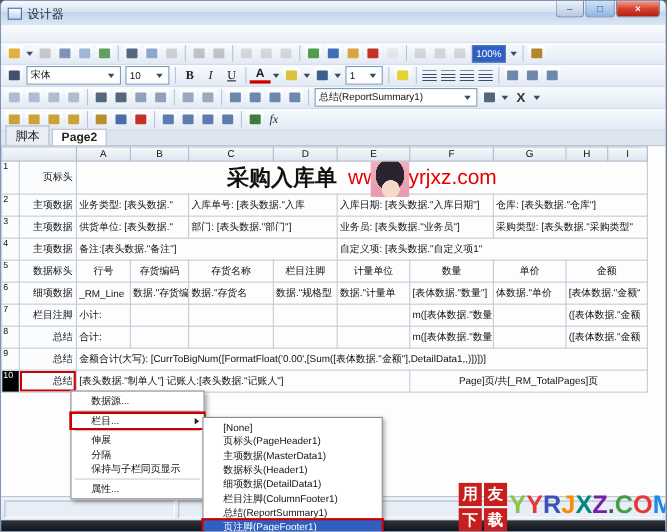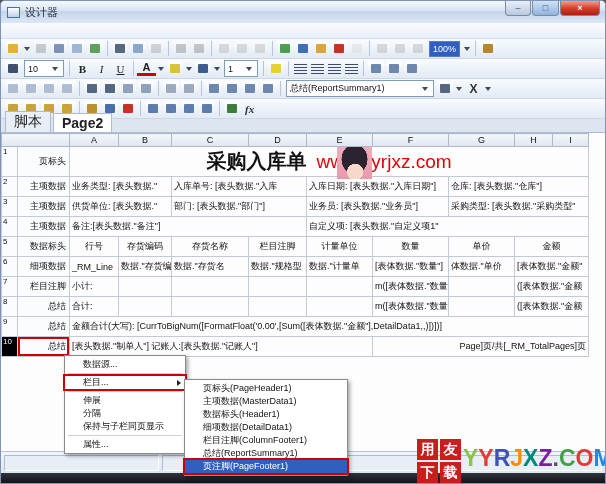--- a/index.html
+++ b/index.html
@@ -37,41 +37,41 @@
   .tbtn{min-width:19px;height:18px;display:flex;align-items:center;justify-content:center;
     font-size:11px;color:#222;flex:0 0 auto;}
   .b-bold{font-weight:bold;font-family:"Liberation Serif",serif;}
   .b-ital{font-style:italic;font-family:"Liberation Serif",serif;}
   .b-und{text-decoration:underline;font-family:"Liberation Serif",serif;}
   .b-color{font-weight:bold;border-bottom:3px solid #c00;line-height:10px;height:14px;}
   .al{width:13px;height:10px;flex:0 0 auto;margin:0 2px;
     background:repeating-linear-gradient(#3c4c63 0 1px,transparent 1px 3px);}
   .zoomsel{background:#2f5fc0;color:#fff;border:1px solid #5a7bbf;height:16px;font-size:9px;
     display:flex;align-items:center;padding:0 3px;margin:0 2px;}
-  .fx{font-family:"Liberation Serif",serif;font-style:italic;font-weight:bold;font-size:11px;color:#234;margin:0 4px;text-align:right;}
+  .fx{font-family:"Liberation Serif",serif;font-style:italic;font-weight:normal;font-size:11px;color:#234;margin:0 4px;text-align:right;}
   .formula{flex:1;height:16px;border:1px solid #7f9db9;background:#fff;font-size:9px;color:#111;
     display:flex;align-items:center;padding:0 3px;white-space:nowrap;overflow:hidden;}
   .xglyph{font-size:12px;font-weight:bold;color:#333;}
   
   .tabsbar{position:absolute;top:118px;left:0;right:0;height:14px;background:#dde5f0;display:flex;align-items:flex-end;padding-left:4px;border-bottom:1px solid #aebbcd;}
-  .tab{font-size:14px;color:#222;padding:1px 8px;border:1px solid #aebbcd;border-bottom:none;background:#e9eef6;margin-right:2px;}
+  .tab{font-size:11px;color:#222;padding:1px 8px;border:1px solid #aebbcd;border-bottom:none;background:#e9eef6;margin-right:2px;}
   .tab.active{background:#fff;font-weight:bold;}
   
   .sheet{position:absolute;top:132px;left:0;right:0;bottom:32px;background:#fdfdfe;overflow:hidden;}
   table{border-collapse:collapse;table-layout:fixed;width:588px;}
   th,td{border:1px solid #c2cad8;font-size:9px;color:#111;overflow:hidden;white-space:nowrap;padding:0 2px;height:20px;}
   th{height:13px;font-weight:normal;background:linear-gradient(#f4f7fb,#dfe6f0);border-color:#aeb9c9;}
   td.num{font-size:8px;vertical-align:top;padding-left:1px;background:#fbfcfe;}
   td.band{text-align:right;padding-right:3px;background:#fbfcfe;}
   tr.r1 td{height:30px;}
   .titlecell{display:flex;align-items:center;justify-content:center;gap:10px;}
   .doc-title{font-size:20px;font-weight:bold;color:#111;font-family:"Liberation Serif","DejaVu Serif",serif;}
   .doc-url{font-size:19px;color:#e60000;}
   td.ctr{text-align:center;}
-  td.rgt{text-align:right;}
+  td.rgt{text-align:center;}
   tr.r10 td.num{background:#000;color:#fff;}
   td.annot{box-shadow:inset 0 0 0 2px #cc0000;}
   .avatar{position:absolute;left:336px;top:14px;width:35px;height:32px;background:
     radial-gradient(circle at 52% 78%,#f6d9c8 0 26%,transparent 27%),
     radial-gradient(ellipse at 50% 38%,#2b2430 0 52%,transparent 53%),
     linear-gradient(#f0aebd,#e89aac);z-index:5;}
   
   .menu{position:absolute;background:#fff;border:1px solid #8a8a8a;box-shadow:2px 2px 4px rgba(0,0,0,.35);z-index:40;padding:2px 0;}
   .ctx{left:63px;top:354px;width:122px;}
   .sub{left:183px;top:378px;width:164px;z-index:41;}
@@ -153,20 +153,24 @@
     <span class="zoomsel">
         <span>100%</span>
       </span>
     <span class="caret"></span>
     <span class="sep"></span>
     <span class="i" style="--g:#b5862f"></span>
   </div>
 
   <div class="tb tb2">
     <span class="i" style="--g:#41506b"></span>
+    <span class="combo" style="width:86px">
+        <span>宋体</span>
+        <span class="caret"></span>
+      </span>
     <span class="combo" style="width:40px">
         <span>10</span>
         <span class="caret"></span>
       </span>
     <span class="sep"></span>
     <span class="tbtn b-bold">B</span>
     <span class="tbtn b-ital">I</span>
     <span class="tbtn b-und">U</span>
     <span class="sep"></span>
     <span class="tbtn b-color">A</span>
@@ -388,20 +392,21 @@
     <div class="mi">
         <span>保持与子栏同页显示</span>
       </div>
     <div class="msep"></div>
     <div class="mi">
         <span>属性...</span>
       </div>
   </div>
 
   <div class="menu sub">
+    <div class="mi">[None]</div>
     <div class="mi">页标头(PageHeader1)</div>
     <div class="mi">主项数据(MasterData1)</div>
     <div class="mi">数据标头(Header1)</div>
     <div class="mi">细项数据(DetailData1)</div>
     <div class="mi">栏目注脚(ColumnFooter1)</div>
     <div class="mi">总结(ReportSummary1)</div>
     <div class="mi sel red">页注脚(PageFooter1)</div>
   </div>
 
   <div class="statusbar">

